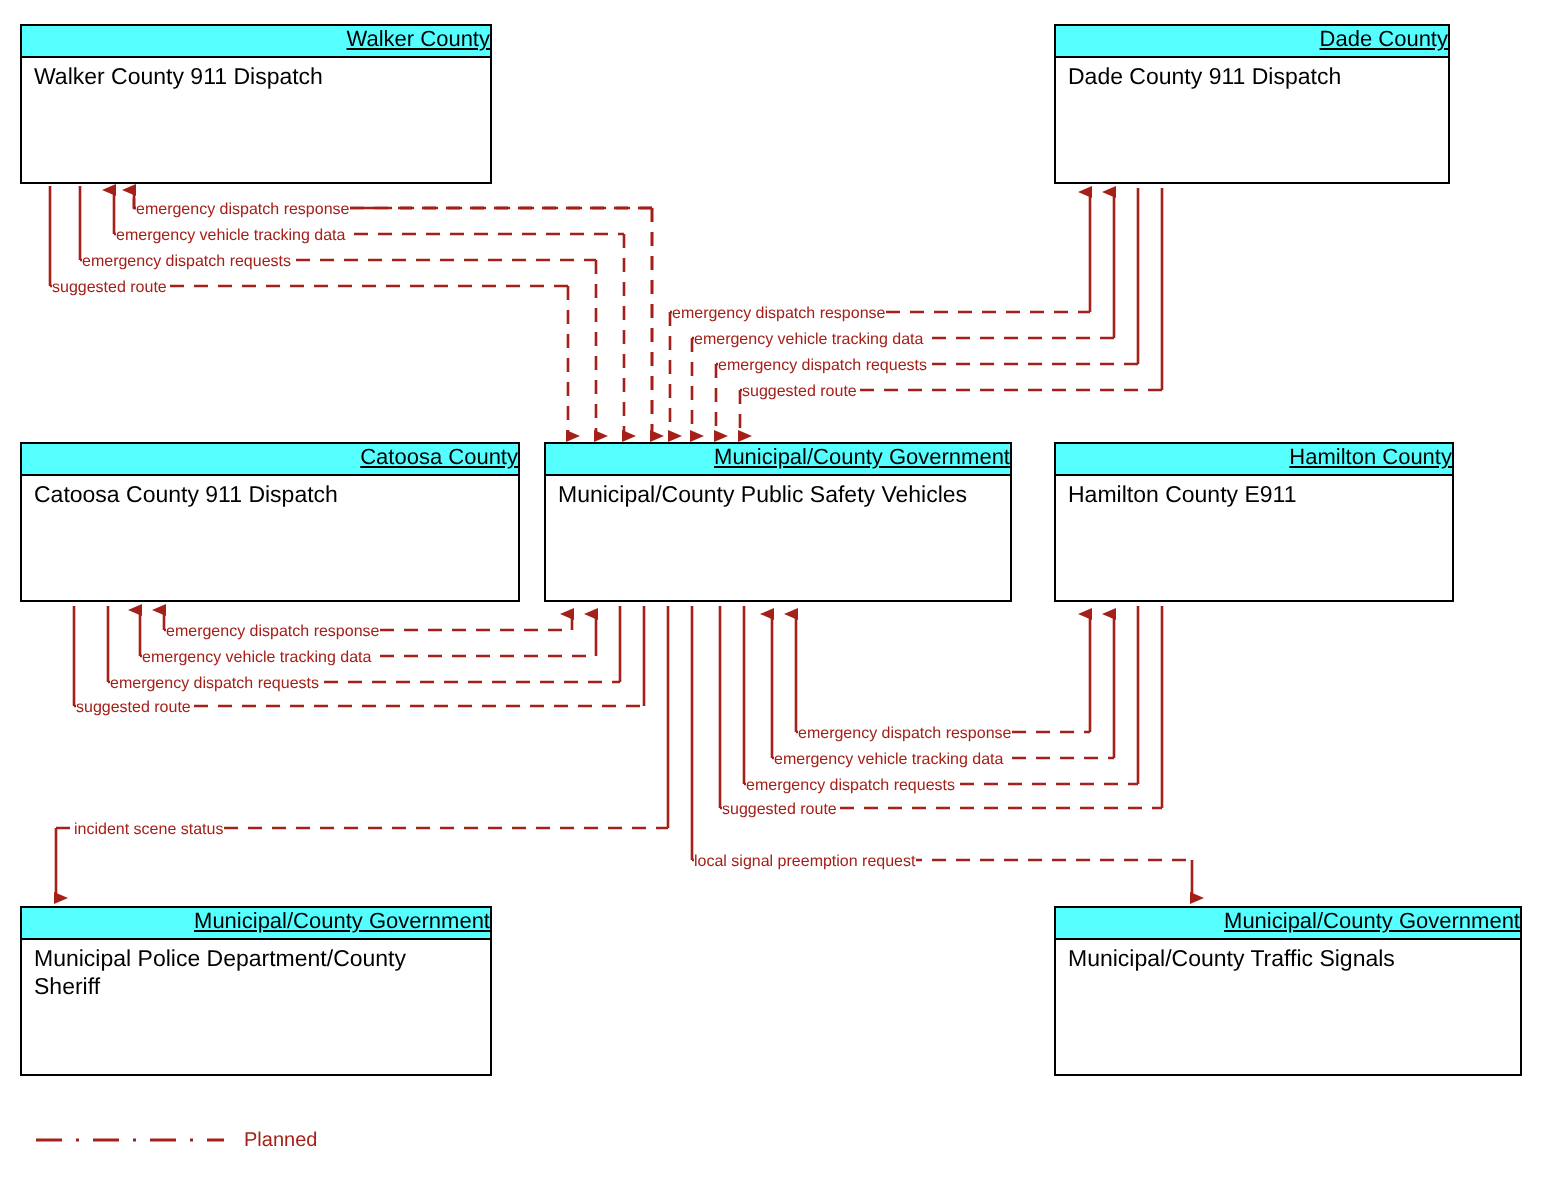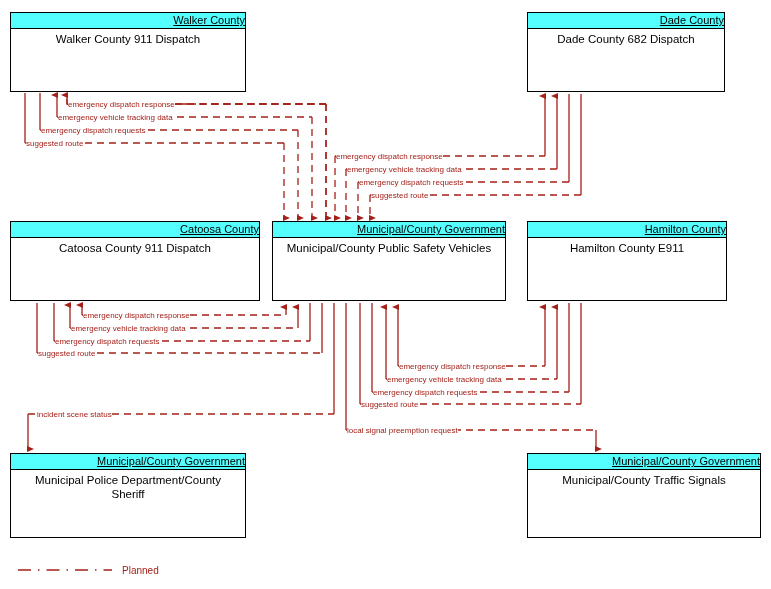--- a/index.html
+++ b/index.html
@@ -34,21 +34,21 @@
     text-align: right;
     font-size: 11px;
     color: #000000;
     line-height: 14px;
     height: 15px;
     text-decoration: underline;
     white-space: nowrap;
     overflow: hidden;
   }
   .node-body {
-    text-align: center;
+    text-align: left;
     font-size: 11.5px;
     color: #000000;
     padding: 3px 6px 0 6px;
     line-height: 14px;
   }
   .flow-label {
     position: absolute;
     font-size: 8px;
     color: #A52019;
     white-space: nowrap;
@@ -172,21 +172,21 @@
     </g>
   </svg>
 
   <div class="node" style="left:10px; top:12px; width:236px; height:80px;">
     <div class="node-header">Walker County</div>
     <div class="node-body">Walker County 911 Dispatch</div>
   </div>
 
   <div class="node" style="left:527px; top:12px; width:198px; height:80px;">
     <div class="node-header">Dade County</div>
-    <div class="node-body">Dade County 682 Dispatch</div>
+    <div class="node-body">Dade County 911 Dispatch</div>
   </div>
 
   <div class="node" style="left:10px; top:221px; width:250px; height:80px;">
     <div class="node-header">Catoosa County</div>
     <div class="node-body">Catoosa County 911 Dispatch</div>
   </div>
 
   <div class="node" style="left:272px; top:221px; width:234px; height:80px;">
     <div class="node-header">Municipal/County Government</div>
     <div class="node-body">Municipal/County Public Safety Vehicles</div>

